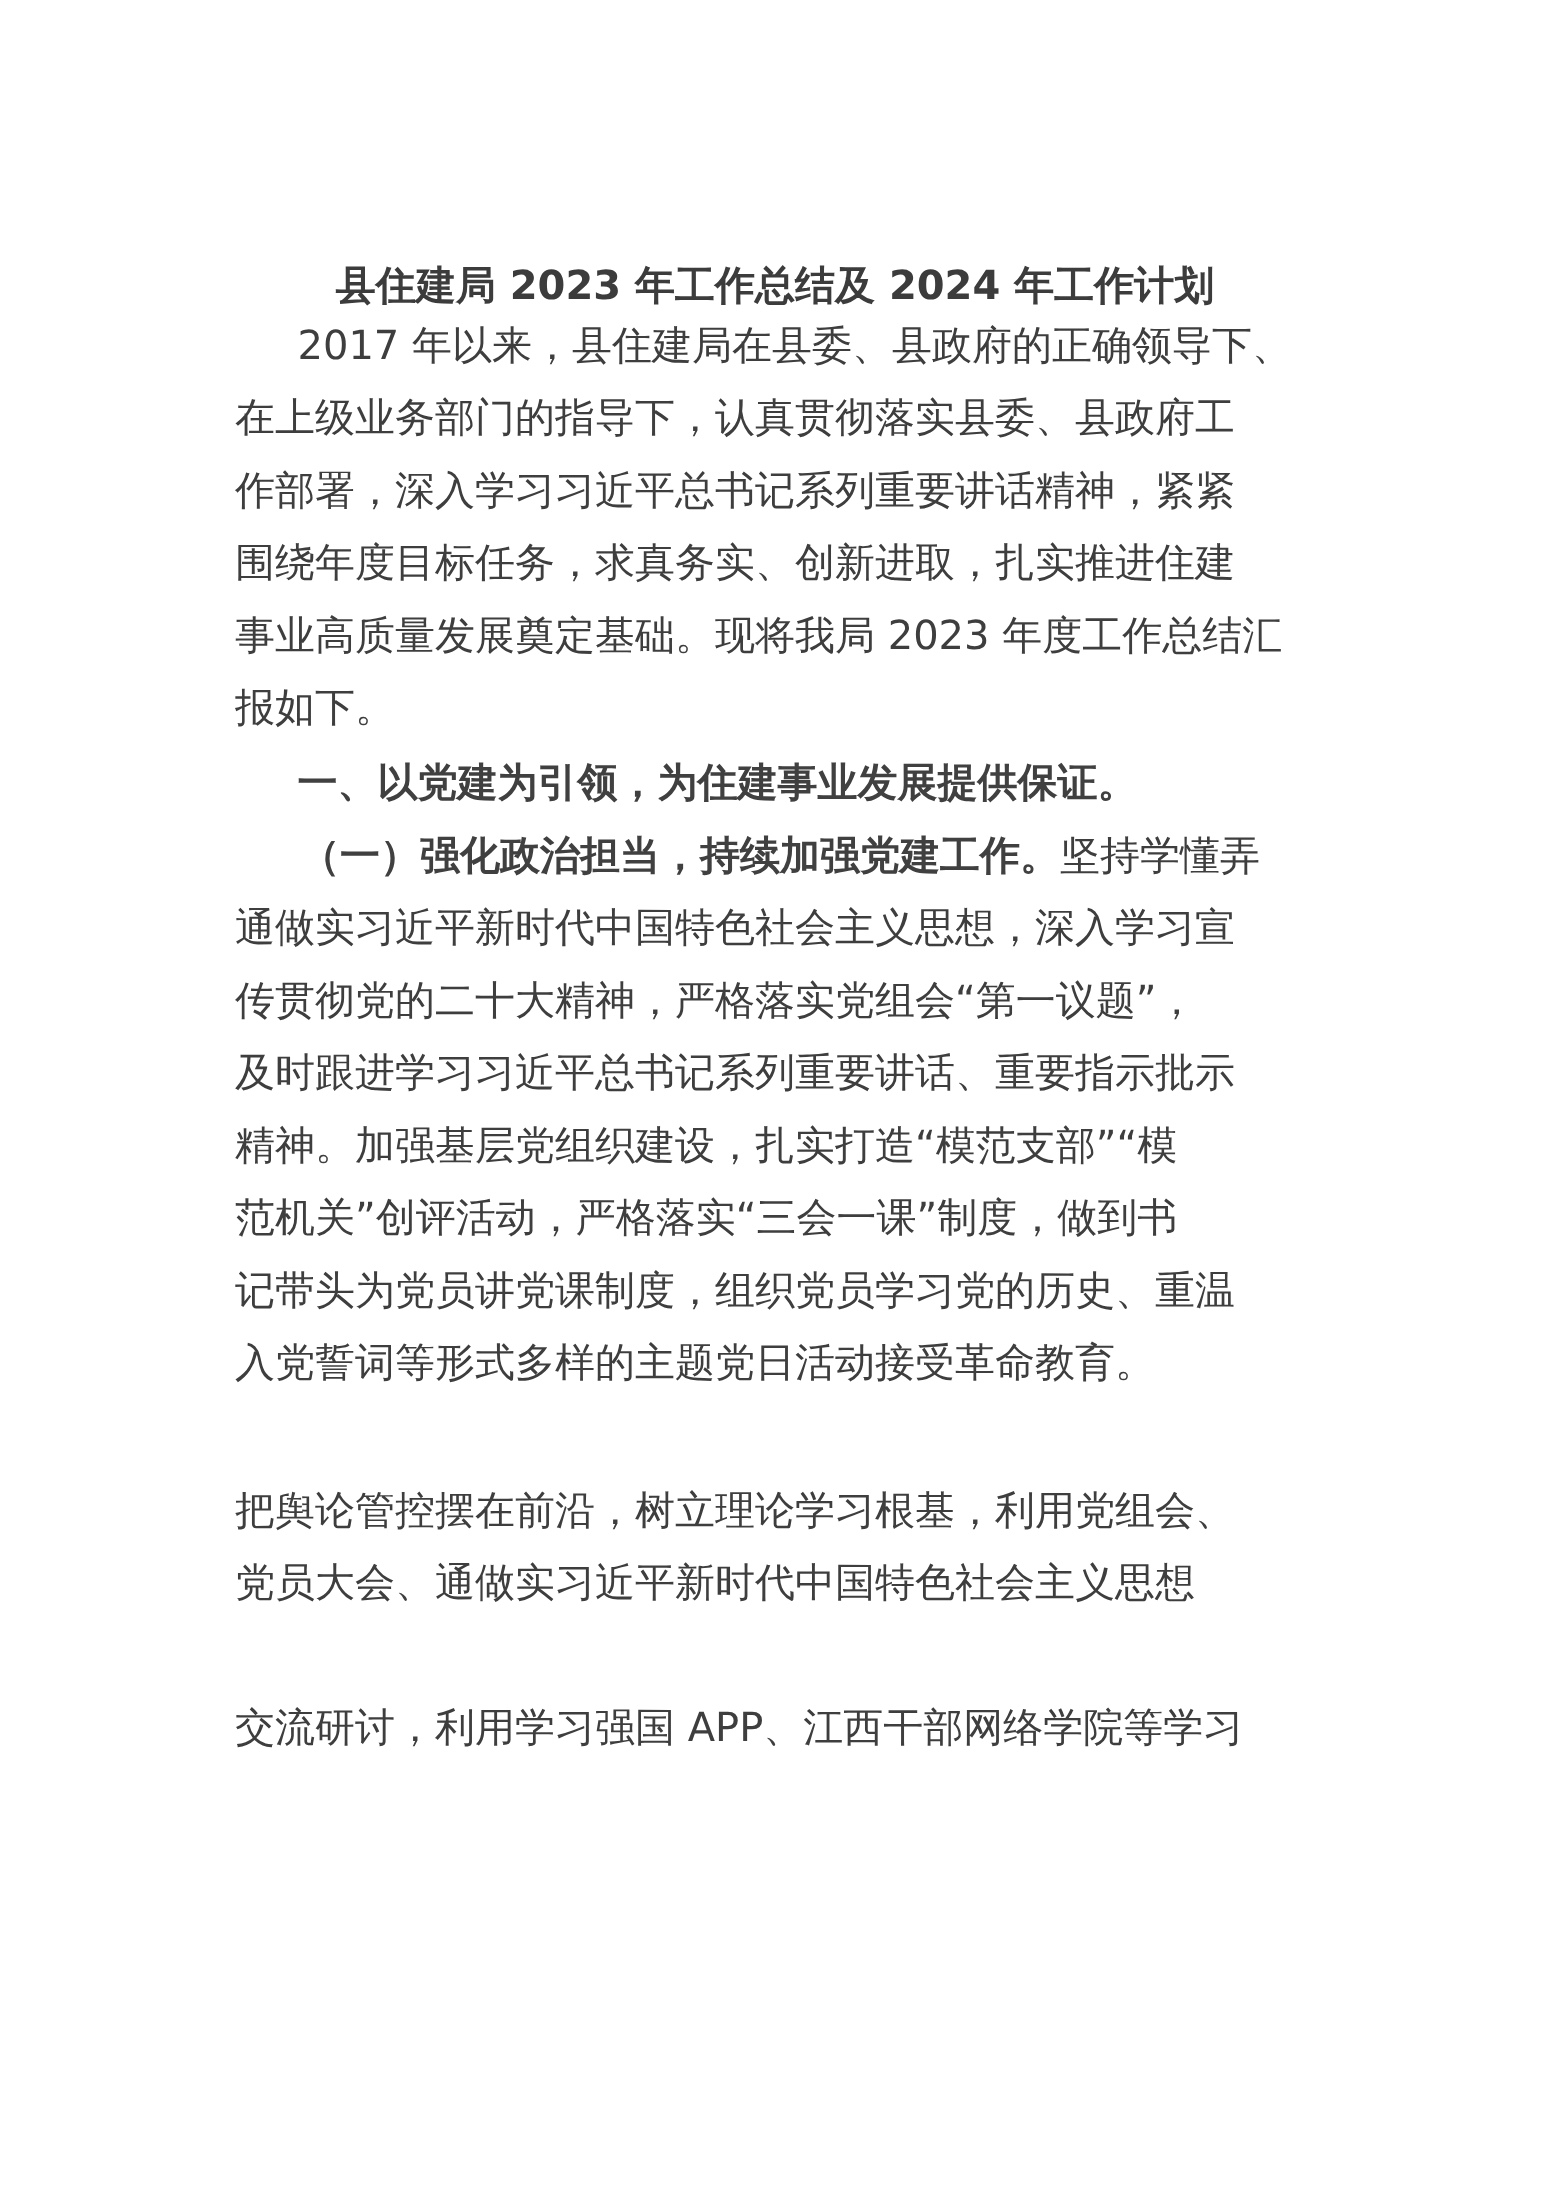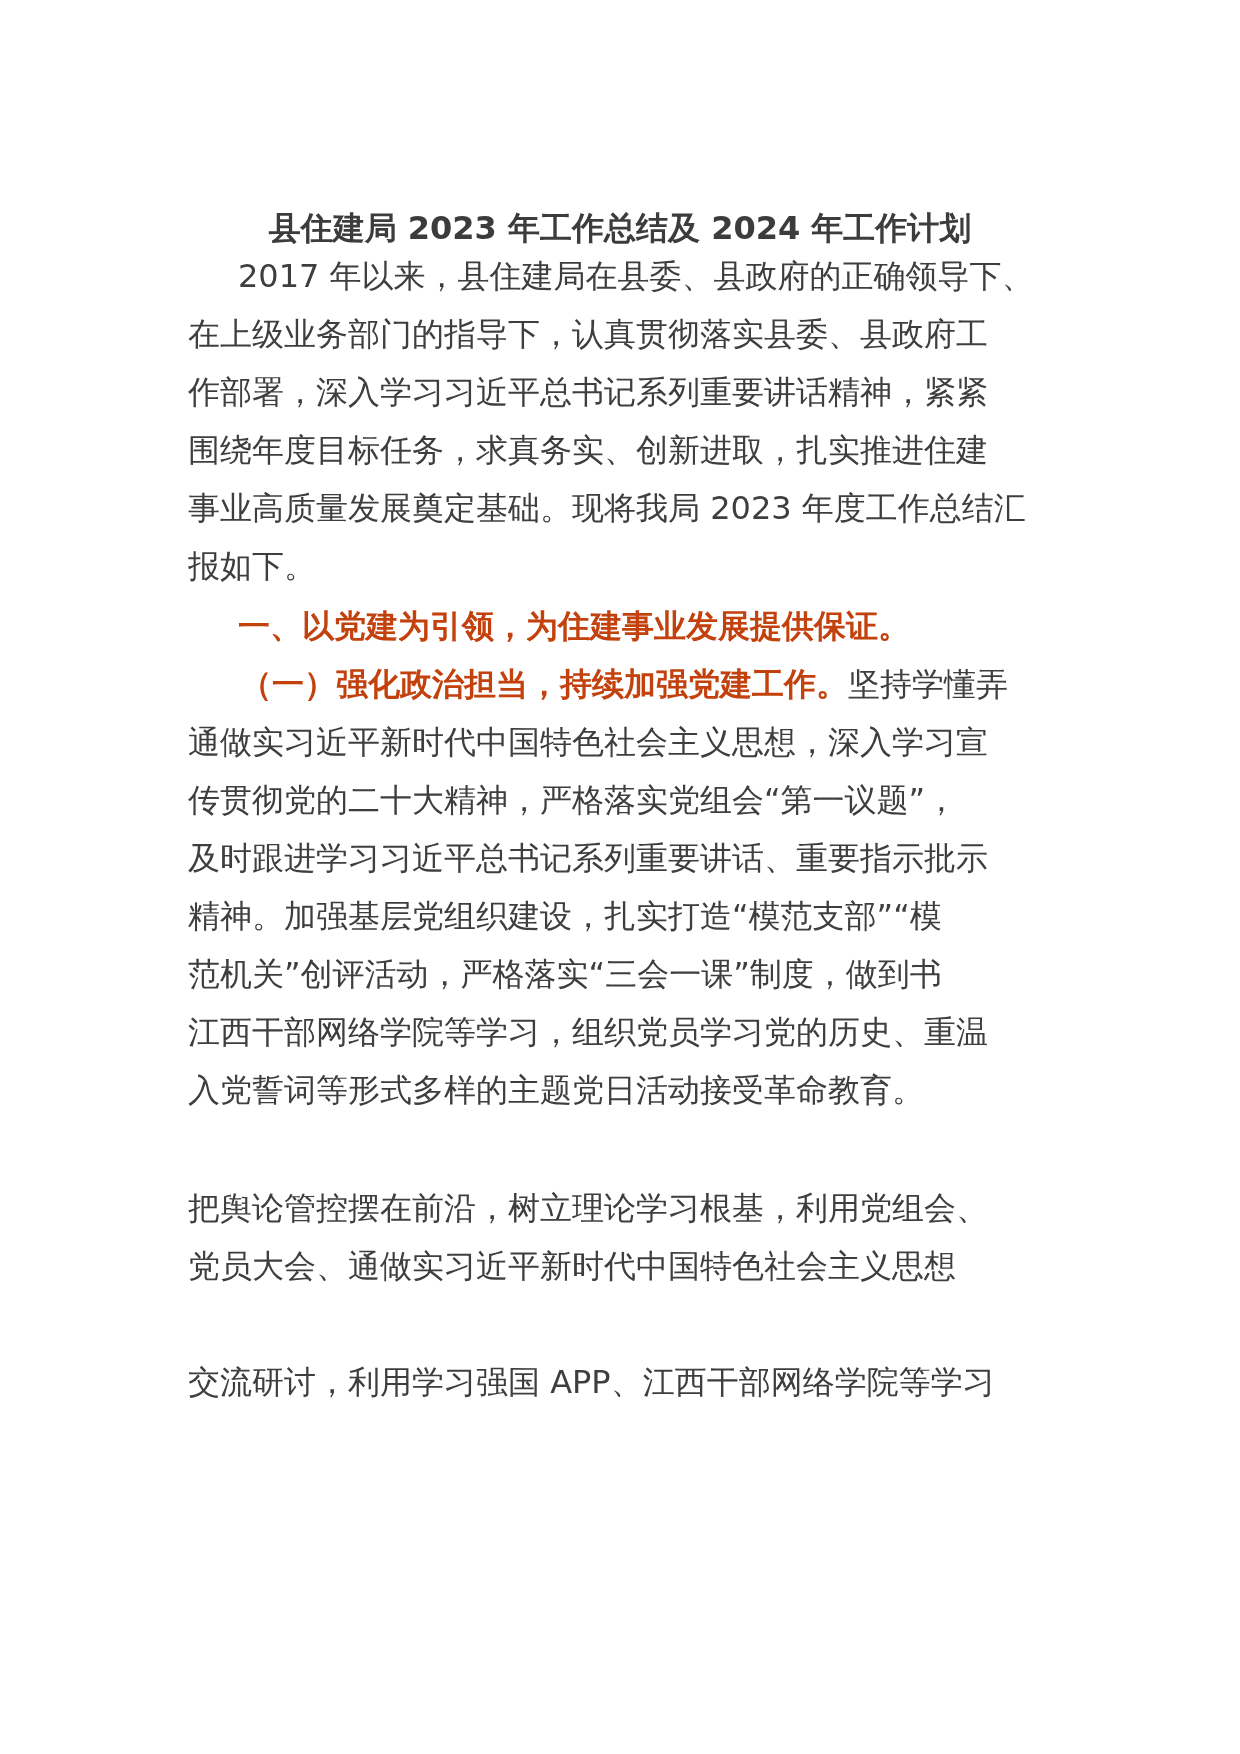--- a/index.html
+++ b/index.html
@@ -44,21 +44,21 @@
     color: #3e3e3e;
   }
   .indent {
     left: 238px;
   }
   .indent2 {
     left: 240px;
   }
   .bold {
     font-weight: bold;
-    color: #c2410c;
+    color: #404040;
   }
 </style>
 </head>
 <body>
 
 <div class="page">
 
   <div class="title">县住建局 2023 年工作总结及 2024 年工作计划</div>
 
   <div class="line indent" style="top:254px;">2017 年以来，县住建局在县委、县政府的正确领导下、</div>
@@ -71,20 +71,20 @@
   <div class="line indent bold" style="top:604px;">一、以党建为引领，为住建事业发展提供保证。</div>
 
   <div class="line indent2" style="top:662px;">
     <span class="bold">（一）强化政治担当，持续加强党建工作。</span><span>坚持学懂弄</span>
   </div>
   <div class="line" style="top:720px;">通做实习近平新时代中国特色社会主义思想，深入学习宣</div>
   <div class="line" style="top:778px;">传贯彻党的二十大精神，严格落实党组会“第一议题”，</div>
   <div class="line" style="top:836px;">及时跟进学习习近平总书记系列重要讲话、重要指示批示</div>
   <div class="line" style="top:894px;">精神。加强基层党组织建设，扎实打造“模范支部”“模</div>
   <div class="line" style="top:952px;">范机关”创评活动，严格落实“三会一课”制度，做到书</div>
-  <div class="line" style="top:1010px;">江西干部网络学院等学习，组织党员学习党的历史、重温</div>
+  <div class="line" style="top:1010px;">记带头为党员讲党课制度，组织党员学习党的历史、重温</div>
   <div class="line" style="top:1068px;">入党誓词等形式多样的主题党日活动接受革命教育。</div>
 
   <div class="line" style="top:1186px;">把舆论管控摆在前沿，树立理论学习根基，利用党组会、</div>
   <div class="line" style="top:1244px;">党员大会、通做实习近平新时代中国特色社会主义思想</div>
   <div class="line" style="top:1360px;">交流研讨，利用学习强国 APP、江西干部网络学院等学习</div>
 
 </div>
 
 </body></html>

